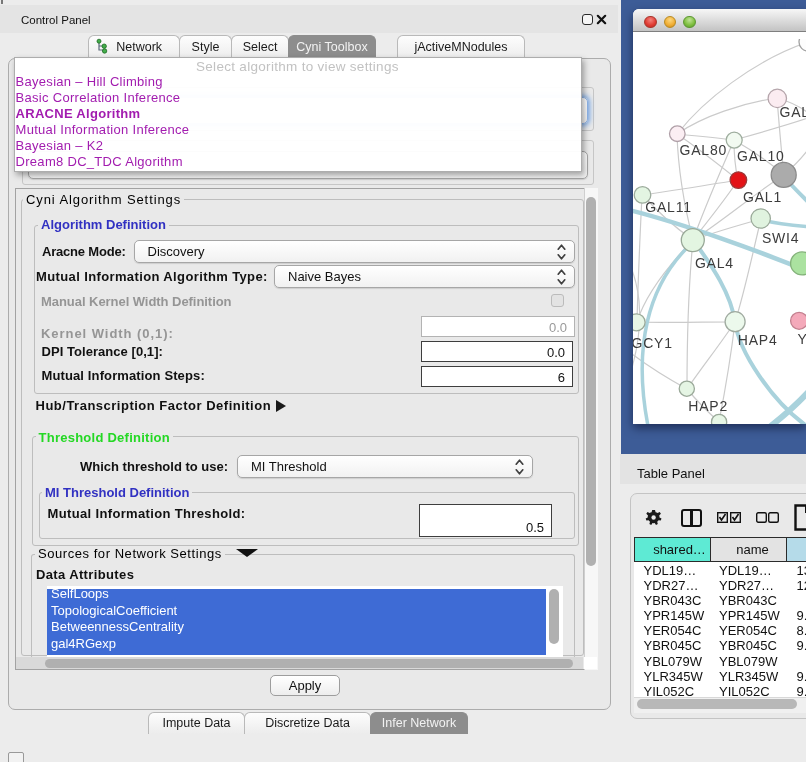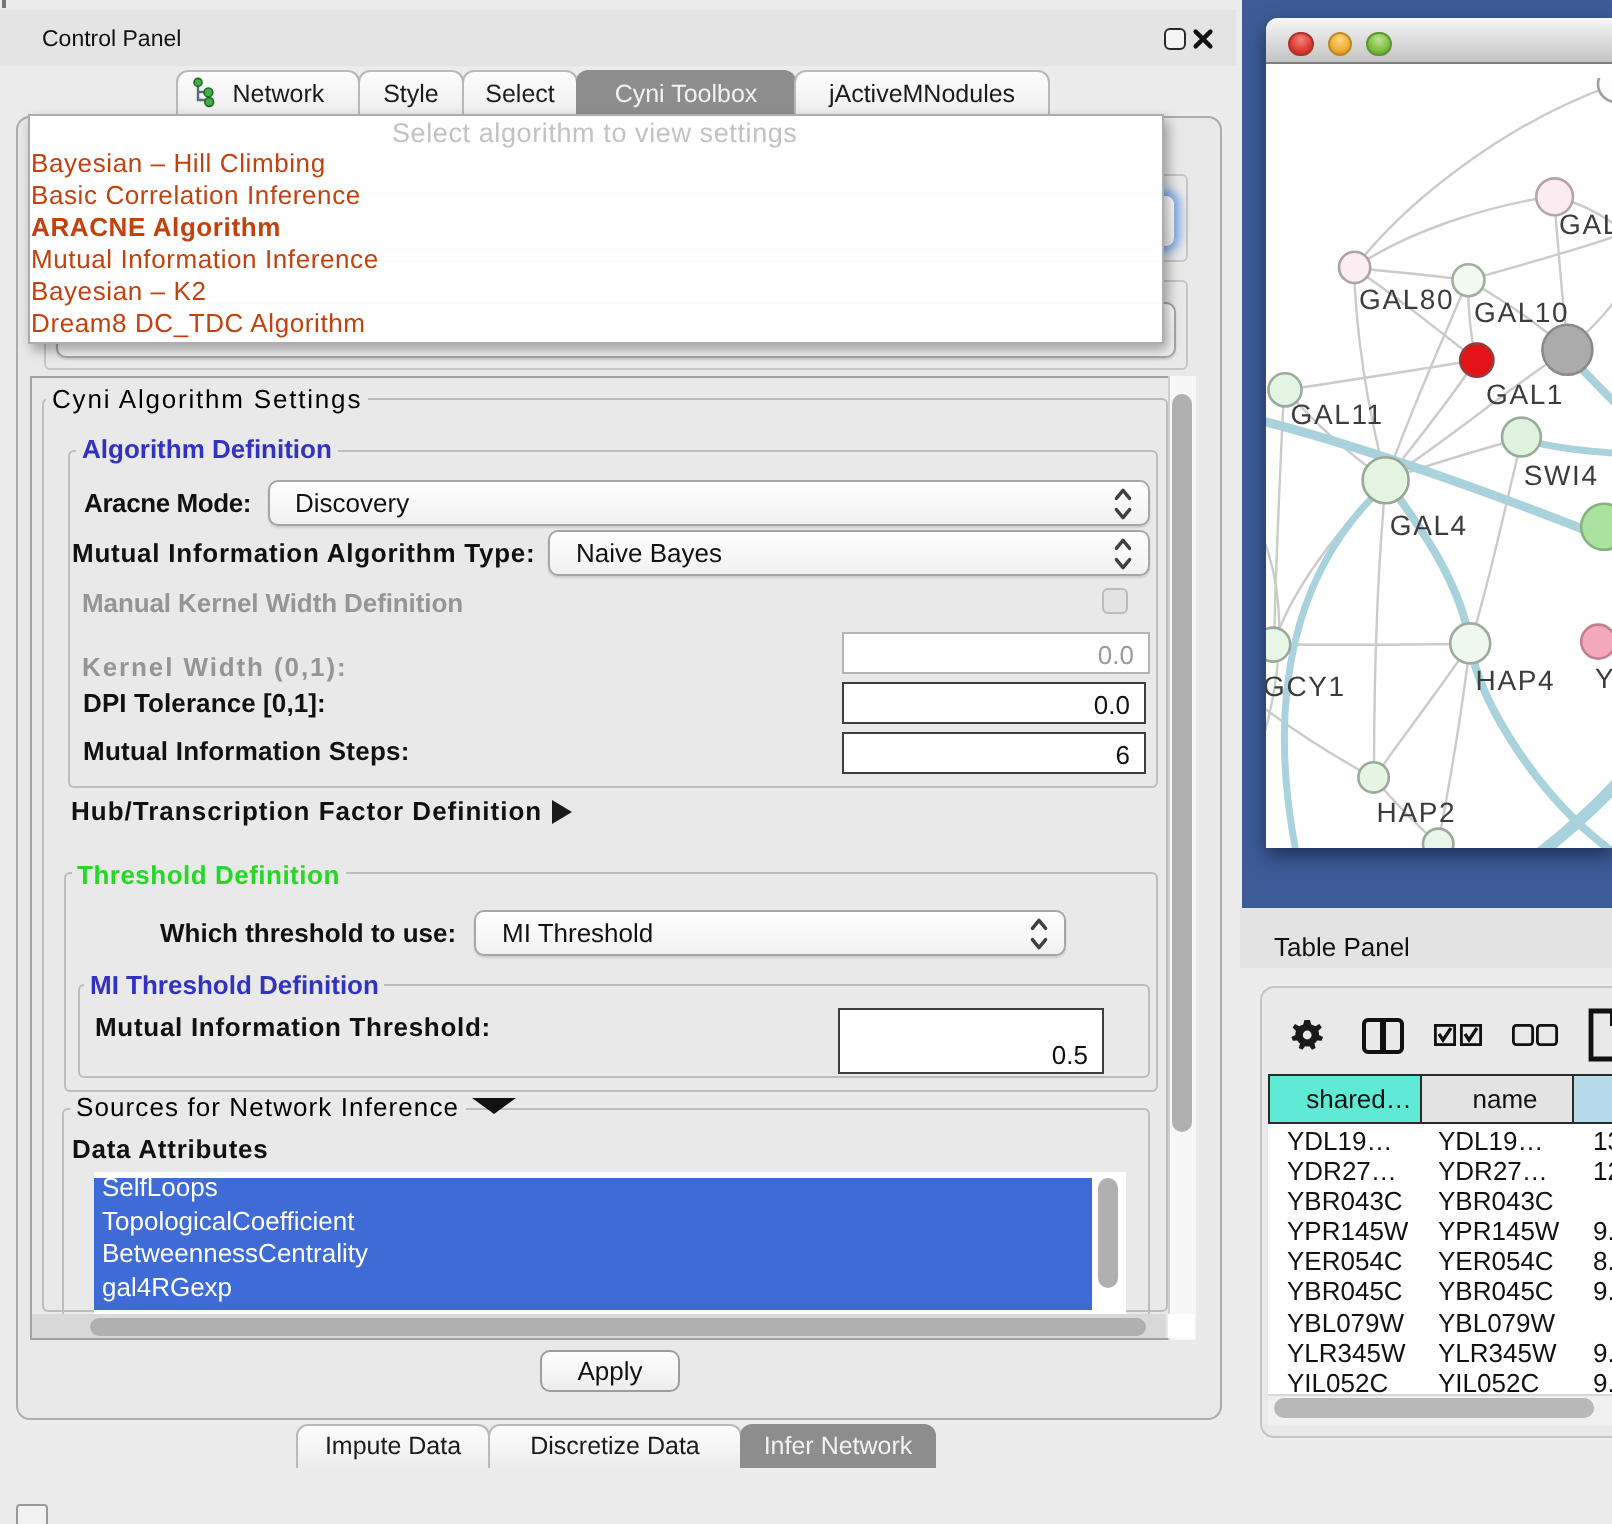--- a/index.html
+++ b/index.html
@@ -35,21 +35,21 @@
 
 <div class="tab" style="left:88px;top:35px;width:92px;">&nbsp;&nbsp;&nbsp;Network</div>
 <svg class="abs" style="left:96px;top:38px;" width="14" height="16" viewBox="0 0 14 16">
     <path d="M3 4 L3 12 L7 12 M3 8 L7 8" stroke="#5a6b7a" stroke-width="1.2" fill="none"></path>
     <circle cx="3" cy="3.2" r="2" fill="#44ad4b" stroke="#1c6b22" stroke-width="0.8"></circle>
     <circle cx="8.2" cy="8.2" r="2.2" fill="#44ad4b" stroke="#1c6b22" stroke-width="0.8"></circle>
     <circle cx="8.6" cy="13" r="2.2" fill="#44ad4b" stroke="#1c6b22" stroke-width="0.8"></circle>
   </svg>
 <div class="tab" style="left:179px;top:35px;width:53px;">Style</div>
 <div class="tab" style="left:231px;top:35px;width:58px;">Select</div>
-<div class="tab sel" style="left:288px;top:35px;width:110px;">Cyni Toolbox</div>
+<div class="tab sel" style="left:288px;top:35px;width:88px;">Cyni Toolbox</div>
 <div class="tab" style="left:397px;top:35px;width:128px;">jActiveMNodules</div>
 
 <div class="gbox" style="left:22px;top:87px;width:570px;height:42px;border-color:#c6c6c6;"></div>
 <div class="combo" style="left:28px;top:97px;width:558px;height:25px;border-color:#8fb4e8;box-shadow:0 0 5px 2px rgba(90,150,230,0.75);"></div>
 <div class="gbox" style="left:22px;top:140px;width:570px;height:43px;border-color:#c6c6c6;"></div>
 <div class="combo" style="left:28px;top:151px;width:558px;height:26px;"></div>
 
 <div class="abs" style="left:15px;top:188px;width:583px;height:482px;border:1px solid #a2a2a2;box-sizing:border-box;"></div>
 
 <div class="gbox" style="left:21px;top:199px;width:561px;height:455px;"></div>
@@ -95,21 +95,21 @@
       <path d="M1.2 5.2 L4.5 1.2 L7.8 5.2" stroke="#3f3f3f" stroke-width="1.7" fill="none" stroke-linecap="round" stroke-linejoin="round"></path>
       <path d="M1.2 10.8 L4.5 14.8 L7.8 10.8" stroke="#3f3f3f" stroke-width="1.7" fill="none" stroke-linecap="round" stroke-linejoin="round"></path>
     </svg>
   </div>
 <div class="gbox" style="left:38.5px;top:492px;width:534.5px;height:45px;"></div>
 <div class="gtitle b" style="left:42px;top:485.5px;color:#3131c2;">MI Threshold Definition</div>
 <div class="lbl" style="left:47.5px;top:507px;letter-spacing:0.35px;">Mutual Information Threshold:</div>
 <div class="field" style="left:419px;top:503.5px;width:124px;height:16px;border:1.5px solid #3e3e3e;padding:15px 7px 0 0;">0.5</div>
 
 <div class="gbox" style="left:30.5px;top:553.5px;width:542.5px;height:104px;border-bottom:none;"></div>
-<div class="gtitle" style="left:35px;top:547px;letter-spacing:0.55px;">Sources for Network Inference</div>
+<div class="gtitle" style="left:35px;top:547px;letter-spacing:0.55px;">Sources for Network Settings</div>
 <div class="abs" style="left:235.5px;top:548.5px;width:0;height:0;border-top:8px solid #111;border-left:11px solid transparent;border-right:11px solid transparent;"></div>
 <div class="lbl" style="left:36px;top:568px;letter-spacing:0.37px;">Data Attributes</div>
 <div class="abs" style="left:47px;top:586px;width:516px;height:72px;background:#fff;"></div>
 <div class="abs" style="left:47px;top:589px;width:499px;height:66px;background:#3e6bd5;color:#fff;font-size:13px;line-height:16.5px;padding-left:4px;box-sizing:border-box;">
     <div style="position:relative;top:-3px;">SelfLoops<br>TopologicalCoefficient<br>BetweennessCentrality<br>gal4RGexp</div>
   </div>
 <div class="pill" style="left:549px;top:589px;width:10px;height:55px;"></div>
 
 <div class="abs" style="left:584px;top:188px;width:14px;height:482px;background:#f7f7f7;border-left:1px solid #cfcfcf;box-sizing:border-box;"></div>
 <div class="pill" style="left:586px;top:197px;width:10px;height:369px;"></div>
@@ -120,21 +120,21 @@
 <div class="abs" style="left:270px;top:675px;width:68px;height:19px;border:1px solid #9d9d9d;border-radius:5px;background:linear-gradient(#ffffff,#ededed);text-align:center;font-size:13px;line-height:19px;color:#111;">Apply</div>
 
 <div class="tab" style="left:148px;top:712px;width:97px;height:22px;line-height:20px;">Impute Data</div>
 <div class="tab" style="left:244px;top:712px;width:127px;height:22px;line-height:20px;">Discretize Data</div>
 <div class="tab sel" style="left:370px;top:712px;width:98px;height:22px;line-height:20px;">Infer Network</div>
 
 <div class="abs" style="left:8px;top:752px;width:14px;height:12px;border:1px solid #999;border-radius:2px;background:#f2f2f2;"></div>
 
 <div class="abs" style="left:14px;top:57px;width:566px;height:113px;background:rgba(255,255,255,0.97);border:1px solid #adadad;box-shadow:2px 3px 6px rgba(0,0,0,0.35);z-index:40;"></div>
 <div class="abs" style="left:196px;top:59px;font-size:13.5px;letter-spacing:0.3px;color:#c2c2c2;z-index:41;">Select algorithm to view settings</div>
-<div class="abs" style="left:15.5px;top:74px;font-size:13px;line-height:16px;letter-spacing:0.3px;color:#c2410c;z-index:41;">Bayesian – Hill Climbing<br>Basic Correlation Inference<br><span class="b">ARACNE Algorithm</span><br>Mutual Information Inference<br>Bayesian – K2<br>Dream8 DC_TDC Algorithm</div>
+<div class="abs" style="left:15.5px;top:74px;font-size:13px;line-height:16px;letter-spacing:0.3px;color:#a21caf;z-index:41;">Bayesian – Hill Climbing<br>Basic Correlation Inference<br><span class="b">ARACNE Algorithm</span><br>Mutual Information Inference<br>Bayesian – K2<br>Dream8 DC_TDC Algorithm</div>
 
 <div class="abs" style="left:621px;top:0;width:185px;height:455px;background:#3d5c97;"></div>
 
 <div class="abs" style="left:633px;top:9px;width:173px;height:415px;border-radius:6px 0 0 0;box-shadow:0 4px 10px rgba(0,0,25,0.5);background:#fff;overflow:hidden;">
   <div class="abs" style="left:0;top:0;width:173px;height:22px;background:linear-gradient(#f7f7f7,#c3c3c3);border-bottom:1px solid #7f7f7f;"></div>
   <div class="abs" style="left:11px;top:6.5px;width:10.5px;height:10.5px;border-radius:50%;background:radial-gradient(circle at 50% 30%,#f2827c,#df3a31 60%,#b02c24);border:0.5px solid #a8352b;"></div>
   <div class="abs" style="left:30.5px;top:6.5px;width:10.5px;height:10.5px;border-radius:50%;background:radial-gradient(circle at 50% 30%,#fbd77e,#f0ad33 60%,#c2851f);border:0.5px solid #b98a20;"></div>
   <div class="abs" style="left:50px;top:6.5px;width:10.5px;height:10.5px;border-radius:50%;background:radial-gradient(circle at 50% 30%,#c0e396,#7dbe3d 60%,#569331);border:0.5px solid #5d9733;"></div>
   <svg class="abs" style="left:0;top:30px;" width="173" height="392" viewBox="0 0 173 392">
     <g fill="none" stroke="#cbcbcb" stroke-width="1.2">

